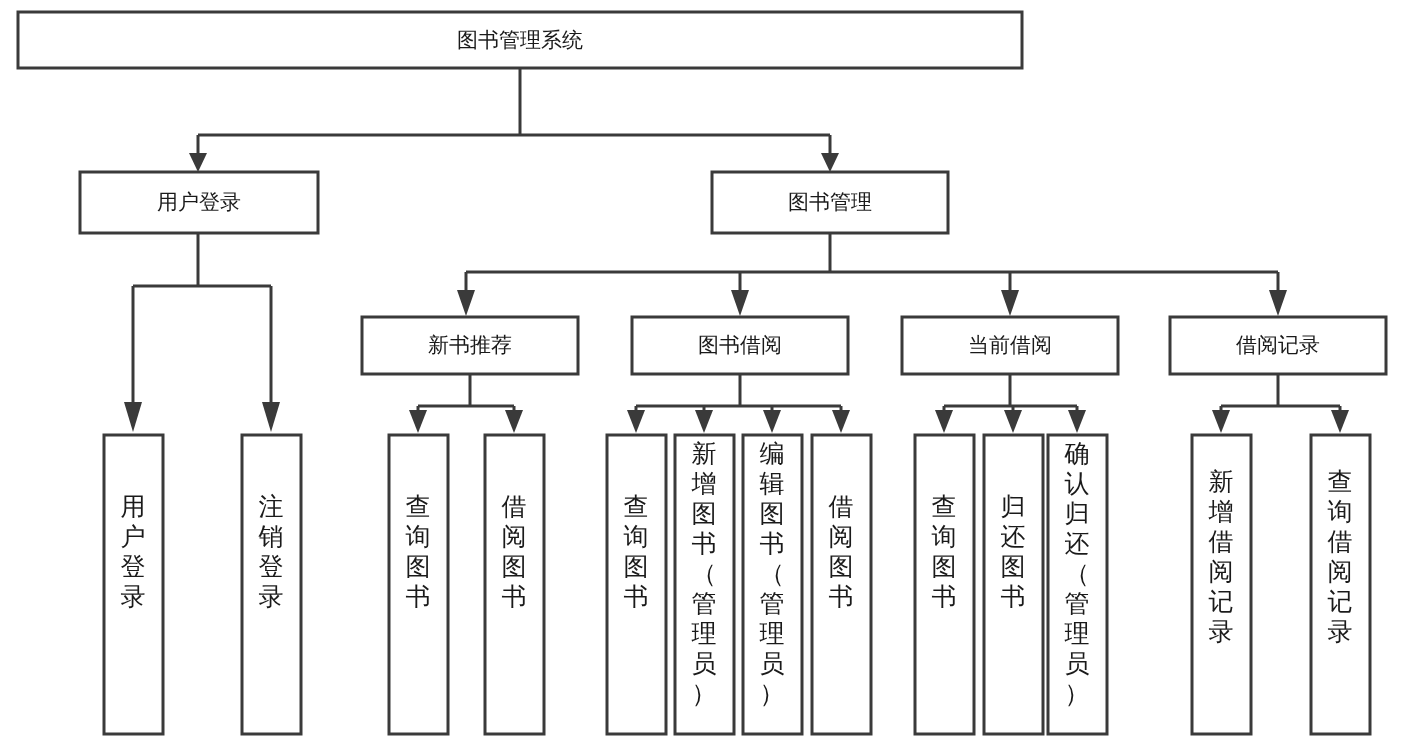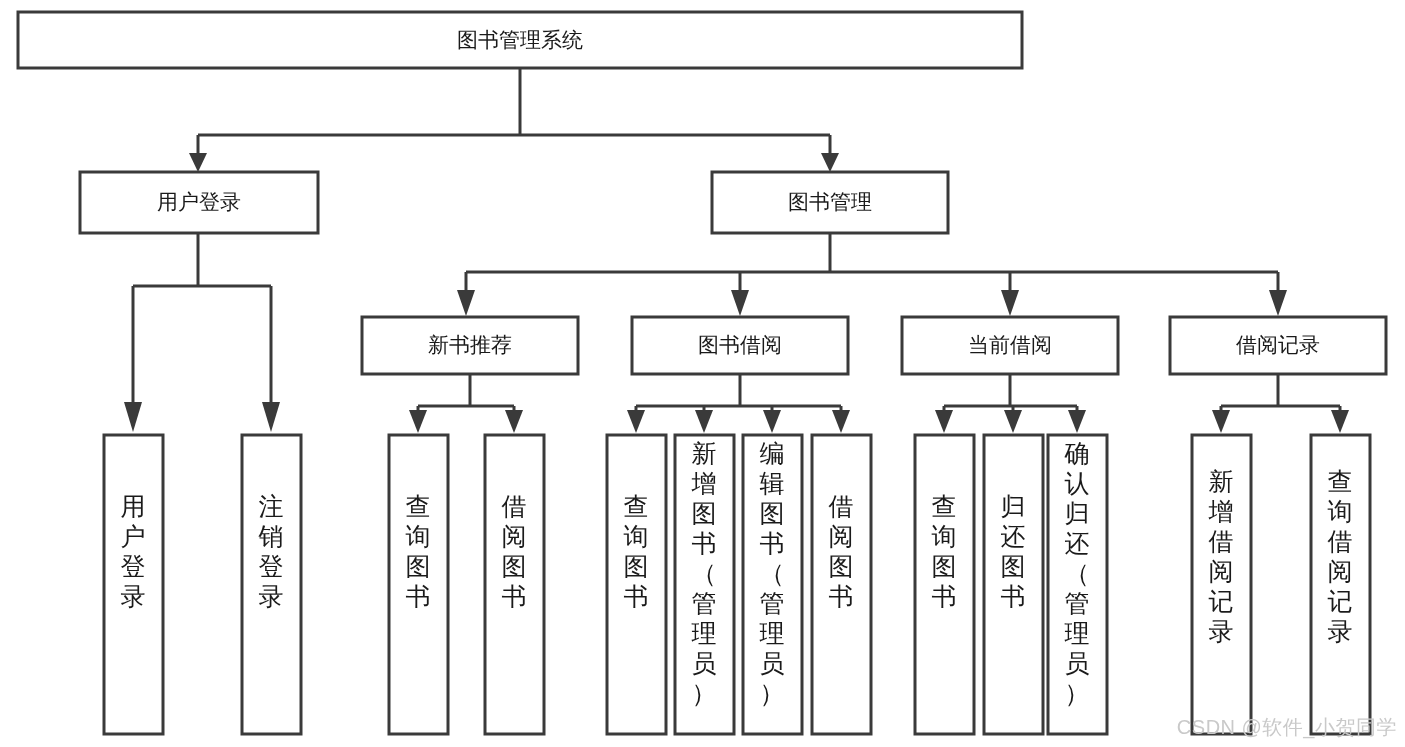--- a/index.html
+++ b/index.html
@@ -233,15 +233,14 @@
       <rect class="node-rect" x="1192" y="435" width="59" height="299"></rect>
       <text class="node-label-v" x="1221" y="490"><tspan x="1221" dy="0">新</tspan><tspan x="1221" dy="30">增</tspan><tspan x="1221" dy="30">借</tspan><tspan x="1221" dy="30">阅</tspan><tspan x="1221" dy="30">记</tspan><tspan x="1221" dy="30">录</tspan></text>
     </g>
     <g>
       <rect class="node-rect" x="1311" y="435" width="59" height="299"></rect>
       <text class="node-label-v" x="1340" y="490"><tspan x="1340" dy="0">查</tspan><tspan x="1340" dy="30">询</tspan><tspan x="1340" dy="30">借</tspan><tspan x="1340" dy="30">阅</tspan><tspan x="1340" dy="30">记</tspan><tspan x="1340" dy="30">录</tspan></text>
     </g>
 
   </svg>
 
-  <div class="watermark-text">CSDN @软件_小贺同学</div>
 
 </div>
 
 </body></html>

